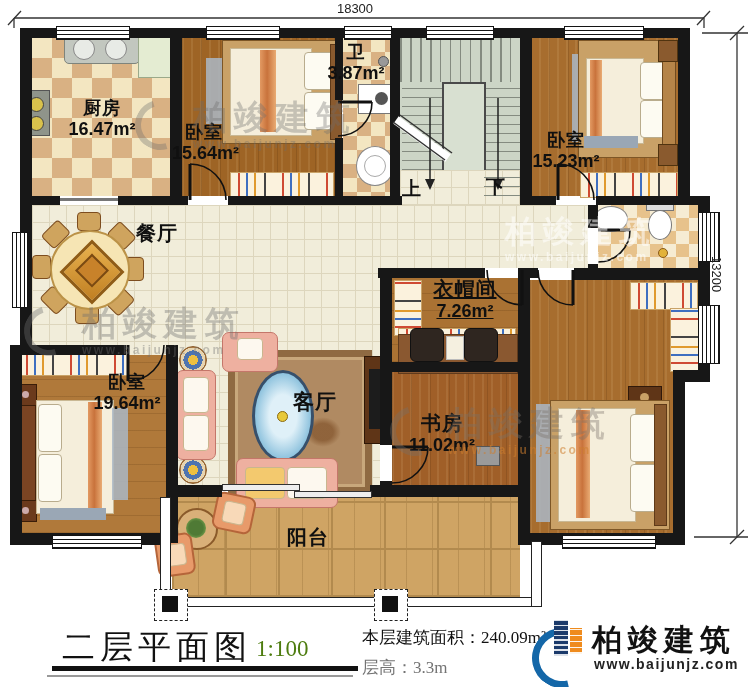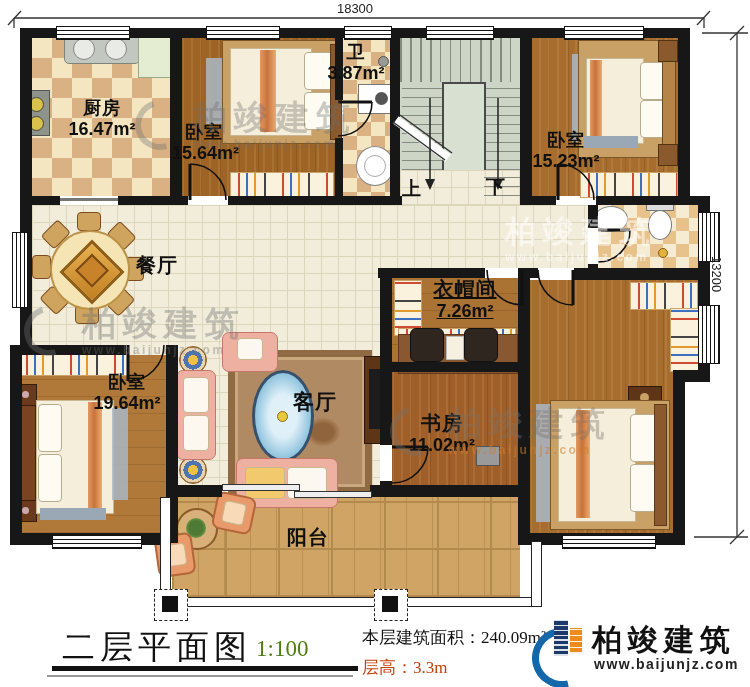--- a/index.html
+++ b/index.html
@@ -326,21 +326,21 @@
       <span class="ar">15.64m²</span>
     </div>
   <div class="rl" style="left:322px;top:42px;width:68px;">
     <span class="nm" style="font-size:18px;">卫</span>
       <span class="ar">3.87m²</span>
     </div>
   <div class="rl" style="left:528px;top:130px;width:76px;">
     <span class="nm">卧室</span>
       <span class="ar">15.23m²</span>
     </div>
-  <div class="rl" style="left:130px;top:222px;width:54px;margin-top:32px;">
+  <div class="rl" style="left:130px;top:222px;width:54px;">
     <span class="nm" style="font-size:20px;">餐厅</span>
     </div>
   <div class="rl" style="left:424px;top:278px;width:82px;text-decoration:underline;">
     <span class="nm" style="font-size:20px;">衣帽间</span>
       <span class="ar">7.26m²</span>
     </div>
   <div class="rl" style="left:86px;top:372px;width:82px;">
     <span class="nm">卧室</span>
       <span class="ar">19.64m²</span>
     </div>
@@ -387,21 +387,21 @@
         <div class="t1">柏竣建筑</div>
         <div class="t2" style="color:rgba(205,125,45,.55);">www.baijunjz.com</div>
       </div>
   </div>
 
   <div class="abs serif" style="left:62px;top:625px;font-size:33px;letter-spacing:5px;color:#111;">二层平面图</div>
   <div class="abs serif" style="left:256px;top:636px;font-size:23px;color:#4d7c0f;">1:100</div>
   <div class="abs" style="left:52px;top:666px;width:306px;height:5px;background:#111;"></div>
   <div class="abs" style="left:47px;top:675px;width:306px;height:2px;background:#999;"></div>
   <div class="abs serif" style="left:362px;top:626px;font-size:17px;color:#111;">本层建筑面积：240.09m²</div>
-  <div class="abs serif" style="left:362px;top:656px;font-size:17px;color:#c2410c;">层高：3.3m</div>
+  <div class="abs serif" style="left:362px;top:656px;font-size:17px;color:#737373;">层高：3.3m</div>
 
   <div class="abs" style="left:532px;top:616px;width:214px;height:66px;">
     <div class="abs" style="left:0;top:12px;width:46px;height:46px;border-radius:50%;border:7px solid #1467a8;border-top-color:transparent;border-right-color:transparent;transform:rotate(32deg);"></div>
     <div class="abs" style="left:22px;top:4px;width:14px;height:36px;background:#1b3a6b repeating-linear-gradient(0deg,rgba(255,255,255,.85) 0 1.5px,transparent 1.5px 5px);"></div>
     <div class="abs" style="left:38px;top:12px;width:12px;height:26px;background:#ef8b1d repeating-linear-gradient(0deg,rgba(255,255,255,.9) 0 1.5px,transparent 1.5px 6px);"></div>
     <div class="abs" style="left:60px;top:4px;font-size:30px;font-weight:bold;letter-spacing:6px;color:#111;white-space:nowrap;">柏竣建筑</div>
     <div class="abs" style="left:62px;top:40px;font-size:14px;font-weight:bold;letter-spacing:1.5px;color:#222;">www.baijunjz.com</div>
   </div>
 
 </div>

